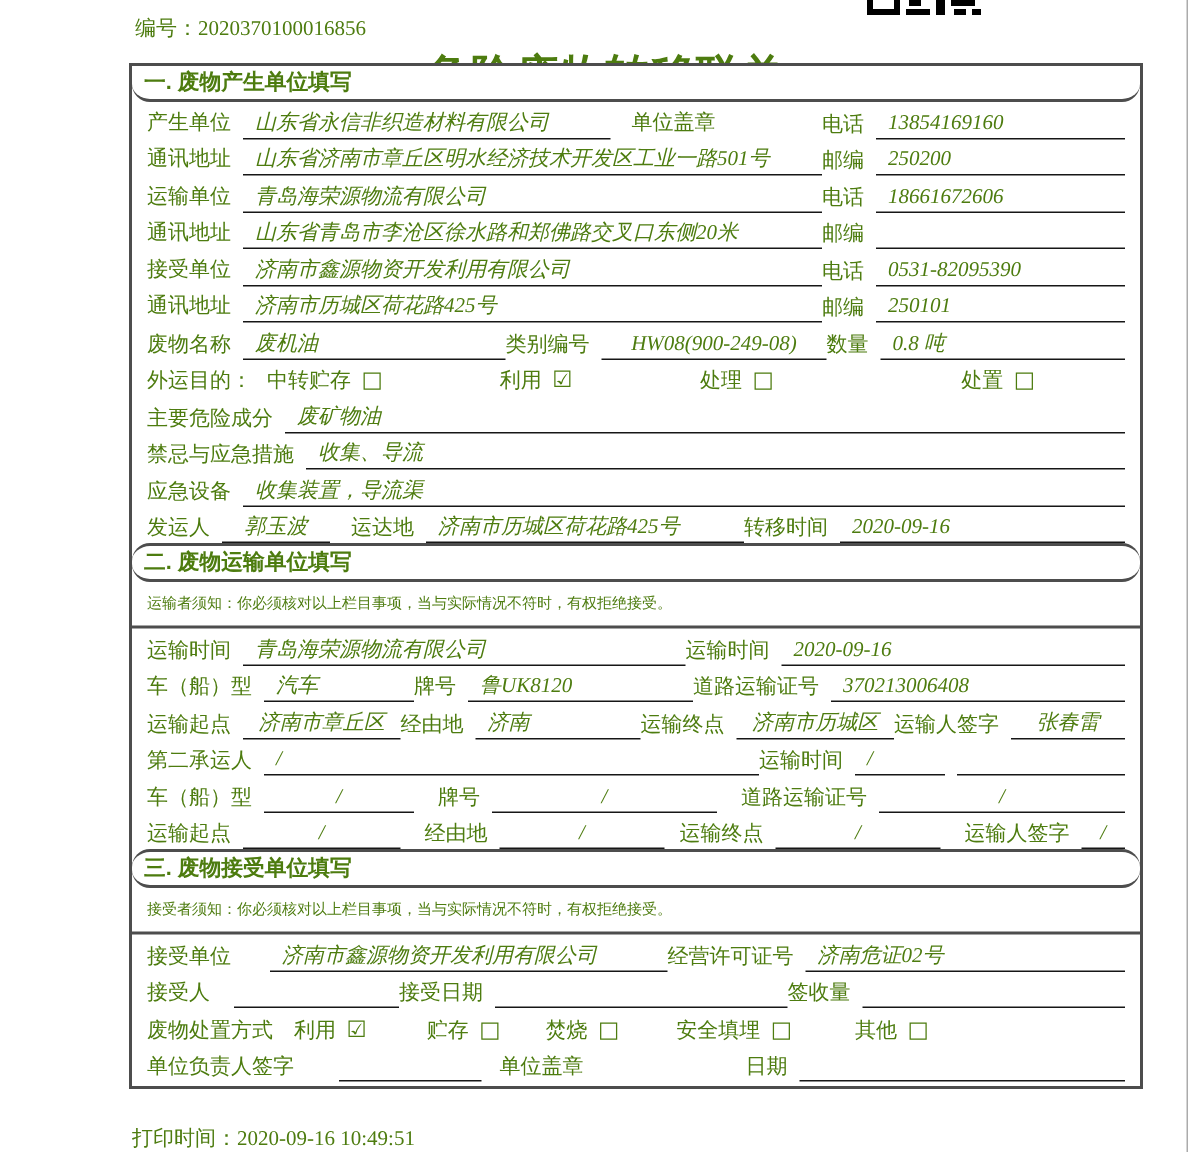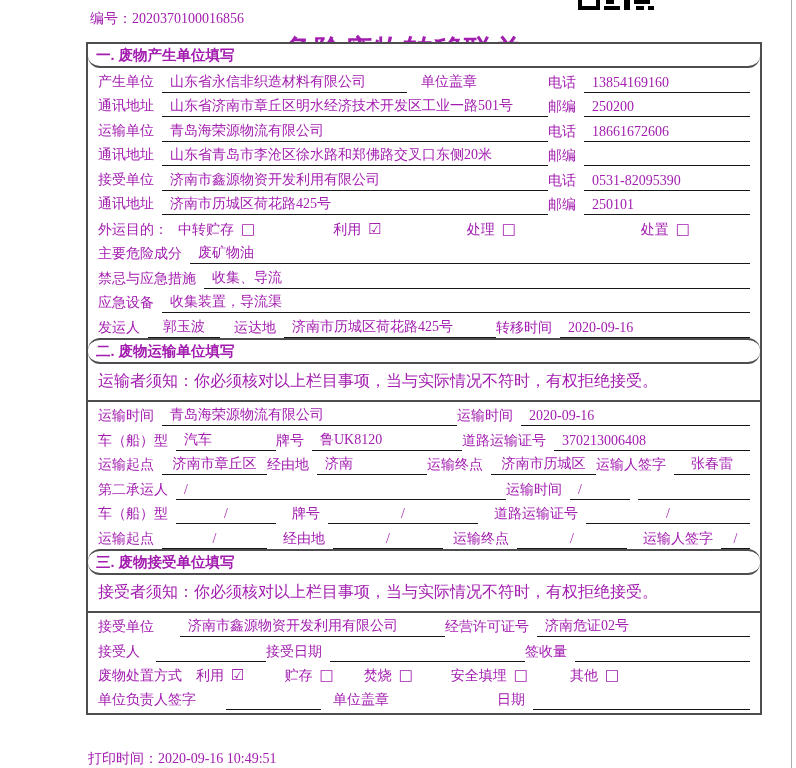--- a/index.html
+++ b/index.html
@@ -1,34 +1,34 @@
 <!DOCTYPE html>
 <html><head>
 <meta charset="utf-8">
 <style>
   html,body{margin:0;padding:0;background:#fff;}
   .page{position:relative;width:796px;height:768px;background:#fff;overflow:hidden;
-        font-family:"Liberation Serif",serif;color:#a21caf;}
+        font-family:"Liberation Serif",serif;color:#4d7c0f;}
   .page-edge{position:absolute;top:0;right:4px;width:1px;height:768px;background:#ababab;}
   .doc-no{position:absolute;left:90px;top:10px;font-size:14px;white-space:nowrap;}
   .doc-title{position:absolute;left:12px;right:0;top:2px;text-align:center;font-size:29px;font-weight:bold;
              font-family:"Liberation Sans",sans-serif;letter-spacing:1px;margin-top:29px;}
   .qr{position:absolute;left:578px;top:0;}
   .tbl{position:absolute;left:86px;top:42px;width:676px;box-sizing:border-box;
        border:2px solid #4d4d4d;background:#fff;}
   .sec-title{font-family:"Liberation Sans",sans-serif;font-weight:bold;font-size:14.5px;
              padding:3px 8px 2px;border-bottom:2px solid #4d4d4d;line-height:17px;border-radius:12px;}
   .bt{border-top:2px solid #4d4d4d;}
-  .notice{font-size:16px;padding:7px 10px 8px;border-bottom:2px solid #4d4d4d;}
+  .notice{font-size:10px;padding:7px 10px 8px;border-bottom:2px solid #4d4d4d;}
   .row{display:flex;align-items:flex-end;height:24.5px;padding:0 10px;box-sizing:border-box;
        font-size:14px;}
   .main{display:flex;align-items:flex-start;flex:0 0 auto;width:450px;}
   .lbl{white-space:nowrap;padding-bottom:1px;}
   .f{border-bottom:1px solid #161616;margin-left:8px;padding:0 2px 1px 8px;white-space:nowrap;
-     box-sizing:border-box;overflow:hidden;}
+     box-sizing:border-box;overflow:hidden;font-style:italic;}
   .c{text-align:center;padding-left:2px;}
   .gr{flex:1 1 auto;}
   .opt{white-space:nowrap;padding-bottom:1px;}
   .box{font-family:"DejaVu Sans",sans-serif;font-size:15px;margin-left:7px;}
   .footer{position:absolute;left:88px;top:750px;font-size:14px;white-space:nowrap;}
 </style>
 </head>
 <body>
 
 <div class="page">
@@ -107,20 +107,28 @@
 
     <div class="row">
       <span class="main">
         <span class="lbl">通讯地址</span>
         <span class="f gr">济南市历城区荷花路425号</span>
       </span>
       <span class="lbl">邮编</span>
       <span class="f gr">250101</span>
     </div>
 
+    <div class="row">
+      <span class="lbl">废物名称</span>
+      <span class="f" style="width:175px">废机油</span>
+      <span class="lbl">类别编号</span>
+      <span class="f c" style="width:150px">HW08(900-249-08)</span>
+      <span class="lbl">数量</span>
+      <span class="f gr">0.8 吨</span>
+    </div>
 
 
     <div class="row">
       <span class="lbl">外运目的：</span>
       <span class="opt" style="margin-left:10px"><span>中转贮存</span><span class="box">□</span></span>
       <span class="opt" style="margin-left:78px"><span>利用</span><span class="box">☑</span></span>
       <span class="opt" style="margin-left:85px"><span>处理</span><span class="box">□</span></span>
       <span class="opt" style="margin-left:125px"><span>处置</span><span class="box">□</span></span>
     </div>
 

